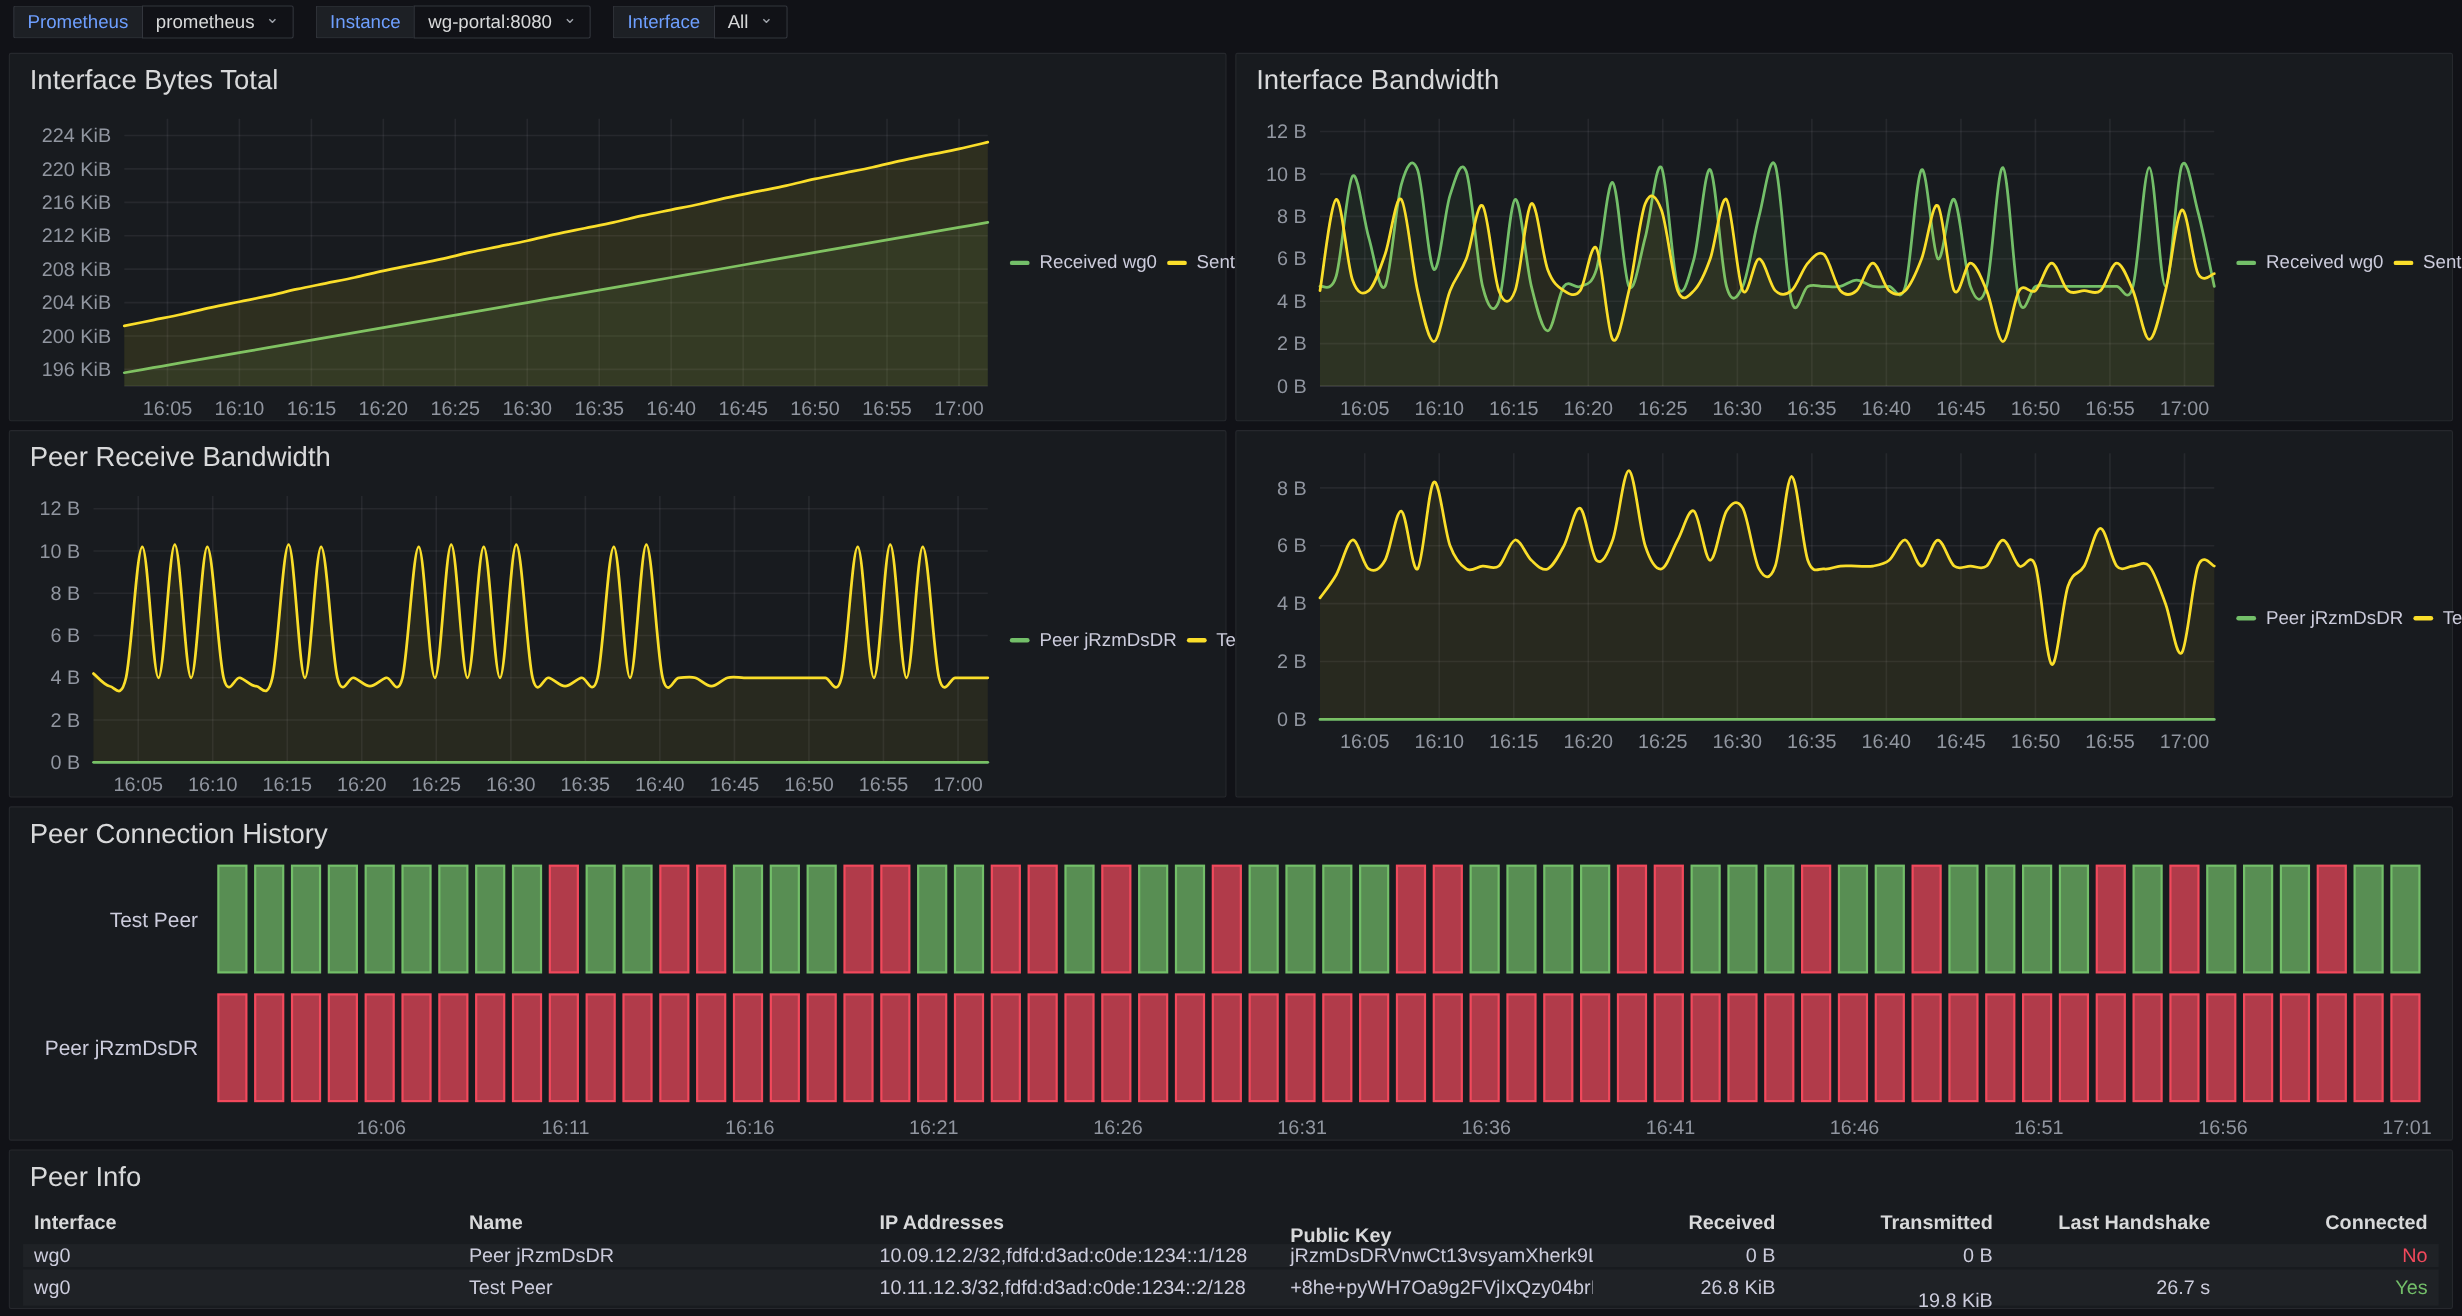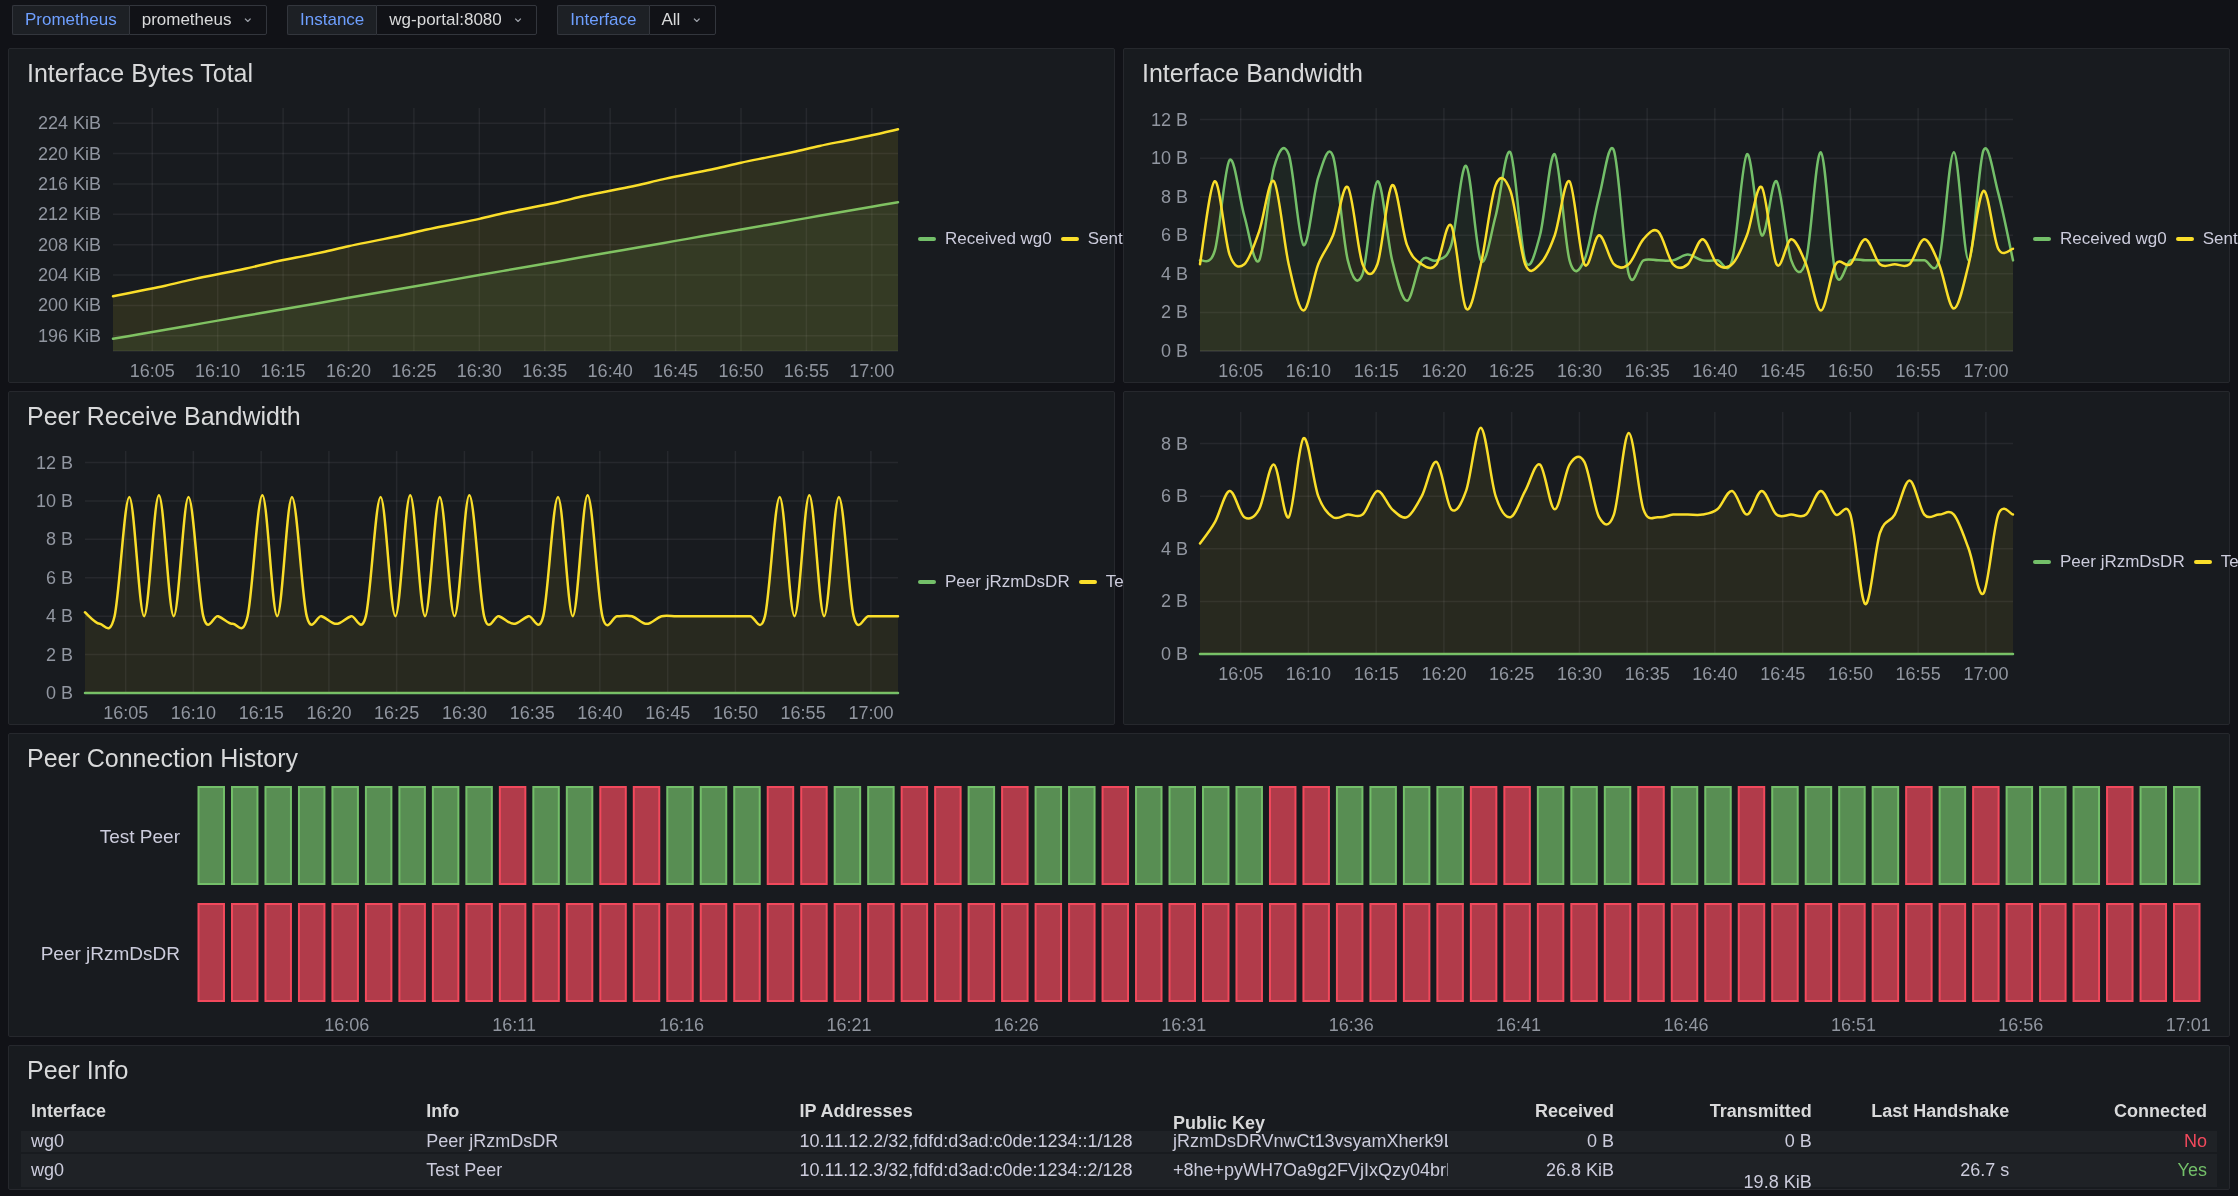--- a/index.html
+++ b/index.html
@@ -453,32 +453,32 @@
           </svg>
         </div>
     </div>
   </div>
 
   <div class="panel full">
     <div class="panel-title">Peer Info</div>
     <div class="table">
         <div class="tr head">
           <div class="td" style="width: 18%;">Interface</div>
-          <div class="td" style="width: 17%;">Info</div>
+          <div class="td" style="width: 17%;">Name</div>
           <div class="td" style="width: 17%;">IP Addresses</div>
           <div class="td" style="width: 13%; margin-top: 24px;">Public Key</div>
           <div class="td right" style="width: 8%;">Received</div>
           <div class="td right" style="width: 9%;">Transmitted</div>
           <div class="td right" style="width: 9%;">Last Handshake</div>
           <div class="td right" style="width: 9%;">Connected</div>
         </div>
         <div class="tr row">
           <div class="td" style="width: 18%;">wg0</div>
           <div class="td" style="width: 17%;">Peer jRzmDsDR</div>
-          <div class="td" style="width: 17%;">10.11.12.2/32,fdfd:d3ad:c0de:1234::1/128</div>
+          <div class="td" style="width: 17%;">10.09.12.2/32,fdfd:d3ad:c0de:1234::1/128</div>
           <div class="td" style="width: 13%;">jRzmDsDRVnwCt13vsyamXherk9L9RhR</div>
           <div class="td right" style="width: 8%;">0 B</div>
           <div class="td right" style="width: 9%;">0 B</div>
           <div class="td right" style="width: 9%;"></div>
           <div class="td right" style="width: 9%; color: rgb(242, 73, 92);">No</div>
         </div>
         <div class="tr row">
           <div class="td" style="width: 18%;">wg0</div>
           <div class="td" style="width: 17%;">Test Peer</div>
           <div class="td" style="width: 17%;">10.11.12.3/32,fdfd:d3ad:c0de:1234::2/128</div>

